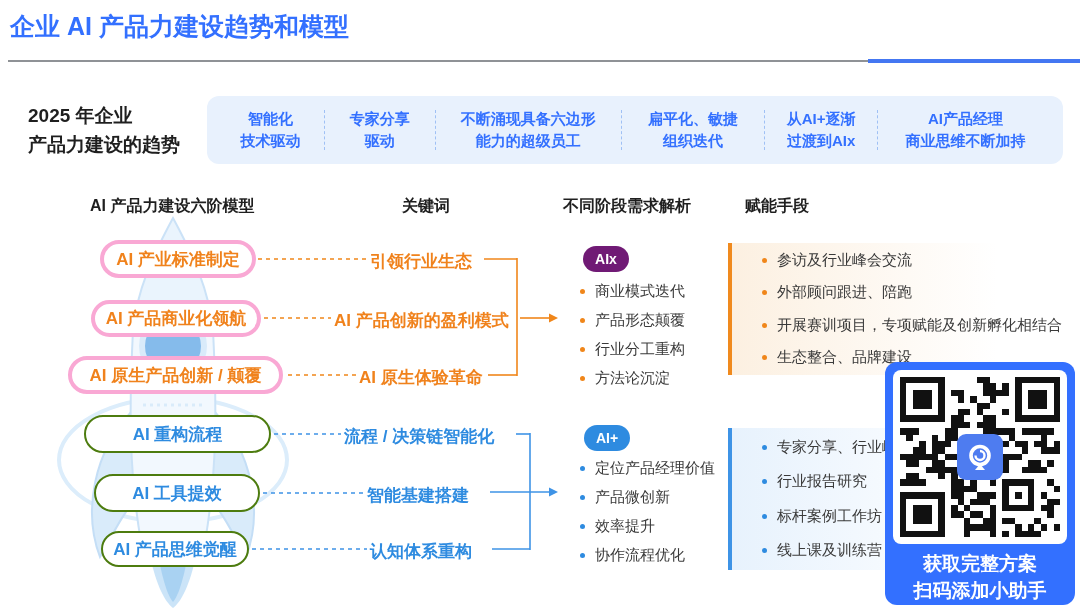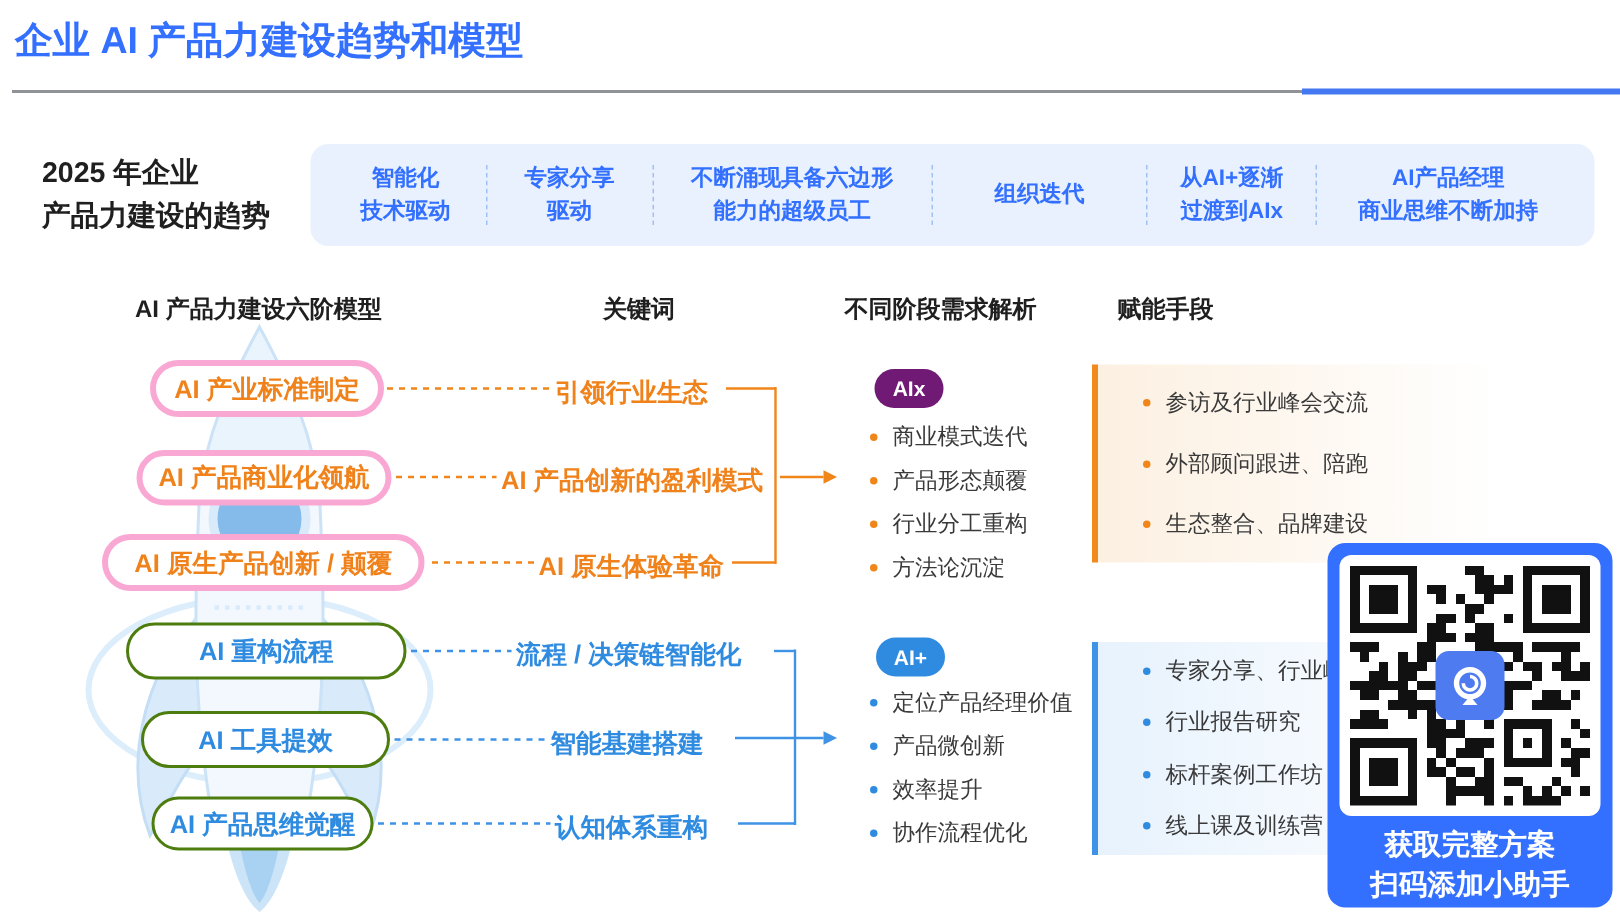--- a/index.html
+++ b/index.html
@@ -78,20 +78,21 @@
     <div>专家分享</div>
     <div>驱动</div>
   </div>
   <div class="trend-sep"></div>
   <div class="trend-item" style="flex-grow:182">
     <div>不断涌现具备六边形</div>
     <div>能力的超级员工</div>
   </div>
   <div class="trend-sep"></div>
   <div class="trend-item" style="flex-grow:140">
+    <div>扁平化、敏捷</div>
     <div>组织迭代</div>
   </div>
   <div class="trend-sep"></div>
   <div class="trend-item" style="flex-grow:110">
     <div>从AI+逐渐</div>
     <div>过渡到AIx</div>
   </div>
   <div class="trend-sep"></div>
   <div class="trend-item" style="flex-grow:172">
     <div>AI产品经理</div>
@@ -198,20 +199,24 @@
 </div>
 
 <div class="panel o">
   <div class="need">
       <span class="dot o"></span>
       <span>参访及行业峰会交流</span>
     </div>
   <div class="need">
       <span class="dot o"></span>
       <span>外部顾问跟进、陪跑</span>
+    </div>
+  <div class="need">
+      <span class="dot o"></span>
+      <span>开展赛训项目，专项赋能及创新孵化相结合</span>
     </div>
   <div class="need">
       <span class="dot o"></span>
       <span>生态整合、品牌建设</span>
     </div>
 </div>
 <div class="panel b">
   <div class="need">
       <span class="dot b"></span>
       <span>专家分享、行业峰会</span>

